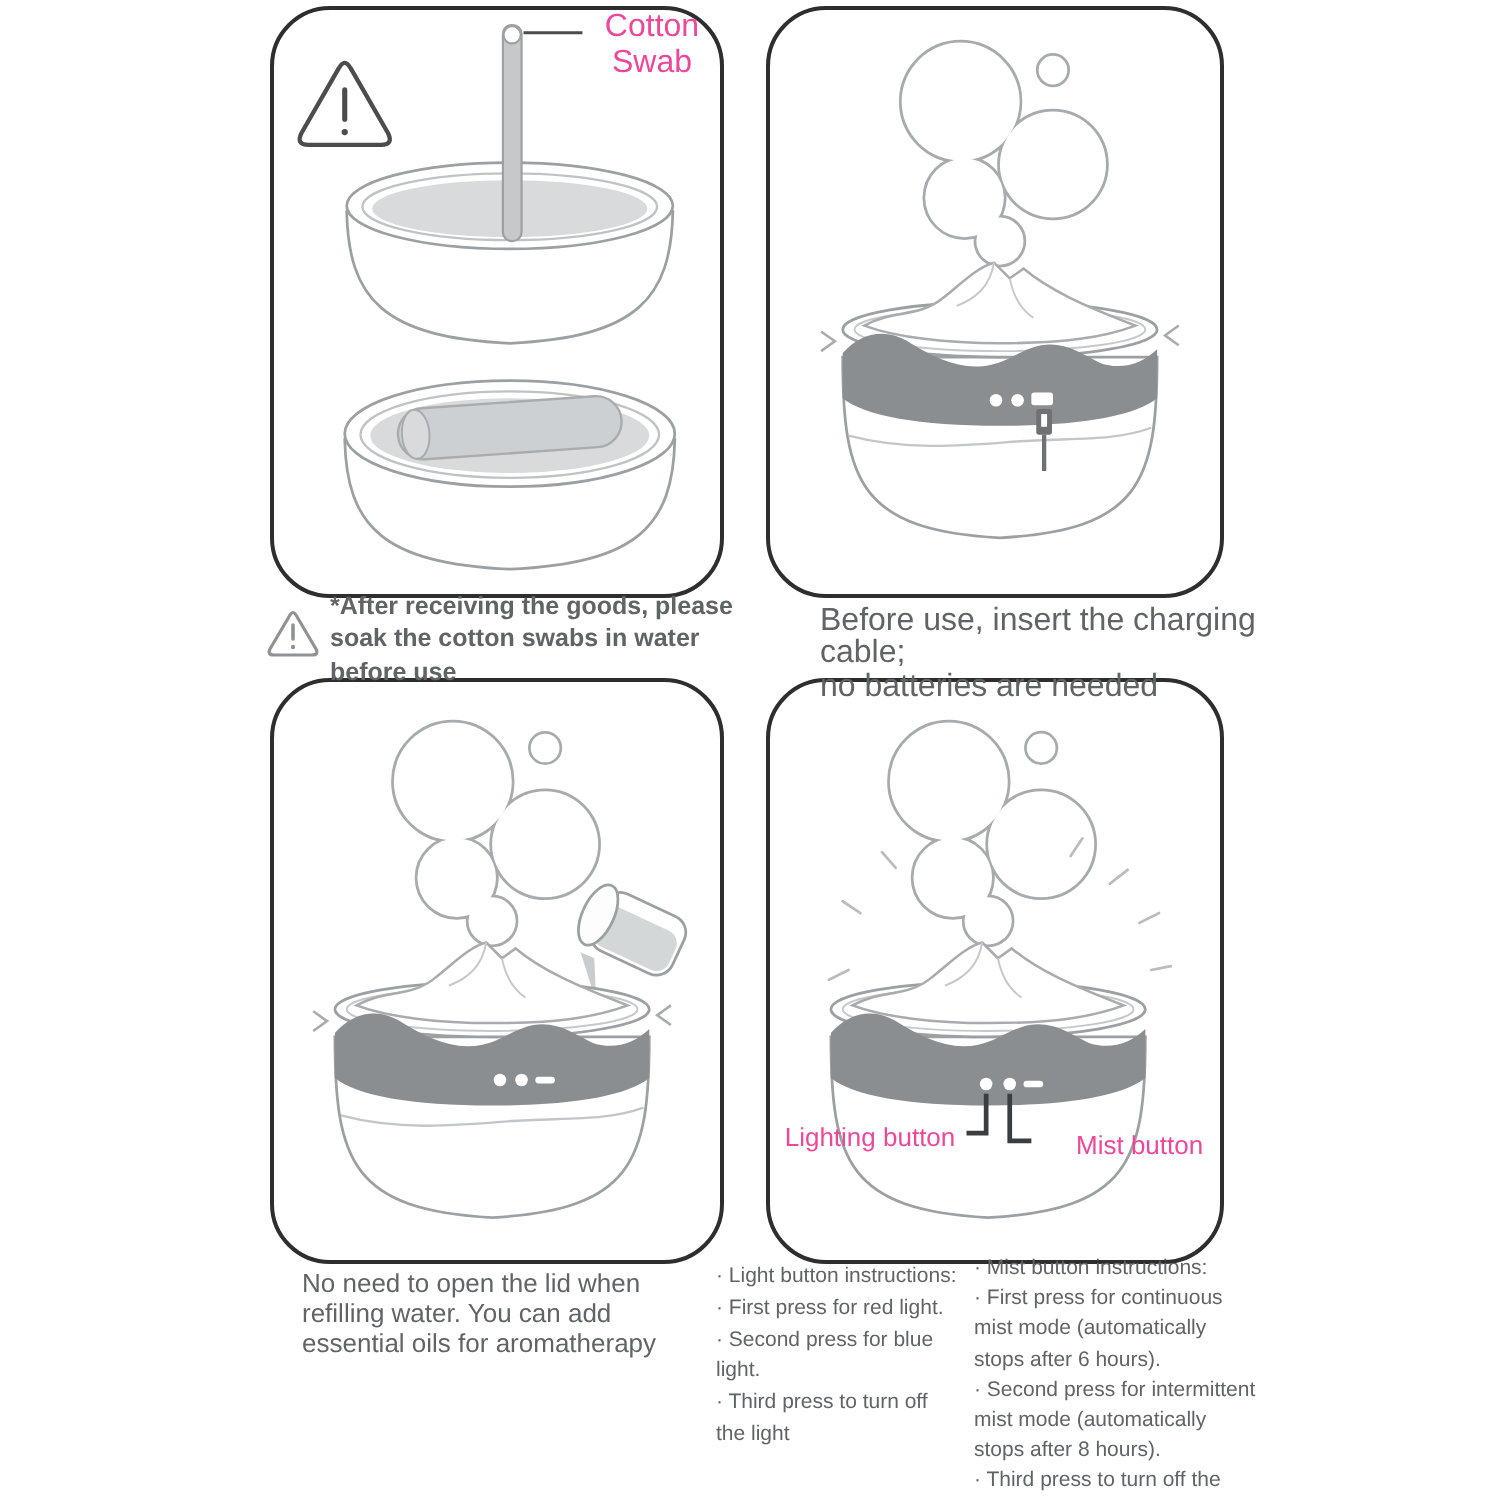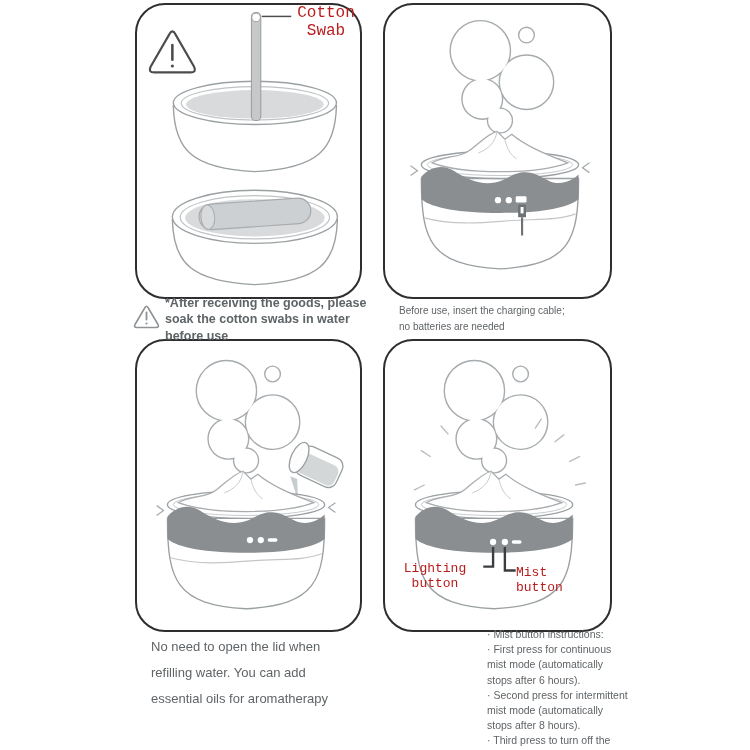--- a/index.html
+++ b/index.html
@@ -6,28 +6,28 @@
   .canvas{position:relative;width:750px;height:750px;background:#ffffff;overflow:hidden;
           font-family:"Liberation Sans",sans-serif;}
   .panel{position:absolute;border:2.5px solid #2e2e2e;border-radius:30px;background:#ffffff;box-sizing:border-box;}
   .panel svg{position:absolute;left:0;top:0;width:100%;height:100%;}
   #panel-soak   {left:135px;top:3px;  width:227px;height:296px;}
   #panel-charge {left:383px;top:3px;  width:229px;height:296px;}
   #panel-refill {left:135px;top:339px;width:227px;height:293px;}
   #panel-buttons{left:383px;top:339px;width:229px;height:293px;}
   .caption{position:absolute;color:#5f6467;white-space:pre-line;}
   #caption-soak  {left:165px;top:295px;width:220px;font-size:12.5px;line-height:16.3px;font-weight:bold;}
-  #caption-charge{left:399px;top:303px;width:245px;font-size:10px;line-height:16.3px;}
-  #caption-refill{left:151px;top:634px;width:205px;font-size:13px;line-height:26px;}
+  #caption-charge{left:410px;top:303px;width:245px;font-size:16px;line-height:16.3px;}
+  #caption-refill{left:151px;top:634px;width:205px;font-size:13px;line-height:15px;}
   #light-instructions{left:358px;top:631px;width:138px;font-size:10.5px;line-height:15.8px;}
   #mist-instructions {left:487px;top:627px;width:182px;font-size:10.5px;line-height:15.2px;}
-  .callout-label{position:absolute;color:#b91c1c;font-family:Liberation Mono, monospace;}
+  .callout-label{position:absolute;color:#ec4899;}
   #cotton-swab-label{left:293px;top:5px;width:66px;font-size:16px;line-height:17.5px;text-align:center;}
   #lighting-button-label{left:388px;top:561px;width:94px;font-size:13px;text-align:center;}
-  #mist-button-label{left:516px;top:565px;width:84px;font-size:13px;text-align:left;}
+  #mist-button-label{left:538px;top:565px;width:84px;font-size:13px;text-align:left;}
   .warn-tri{position:absolute;}
   #caption-warning-icon{left:133px;top:304px;}
 </style>
 </head>
 <body>
 
 <div class="canvas">
 
   <section class="panel" id="panel-soak">
     <svg viewBox="0 0 227 296">
@@ -194,20 +194,26 @@
   </svg>
 
   <div class="caption" id="caption-soak">*After receiving the goods, please
 soak the cotton swabs in water
 before use</div>
   <div class="caption" id="caption-charge">Before use, insert the charging cable;
 no batteries are needed</div>
   <div class="caption" id="caption-refill">No need to open the lid when
 refilling water. You can add
 essential oils for aromatherapy</div>
+  <div class="caption" id="light-instructions">· Light button instructions:
+· First press for red light.
+· Second press for blue
+light.
+· Third press to turn off
+the light</div>
   <div class="caption" id="mist-instructions">· Mist button instructions:
 · First press for continuous
 mist mode (automatically
 stops after 6 hours).
 · Second press for intermittent
 mist mode (automatically
 stops after 8 hours).
 · Third press to turn off the
 device</div>
 

